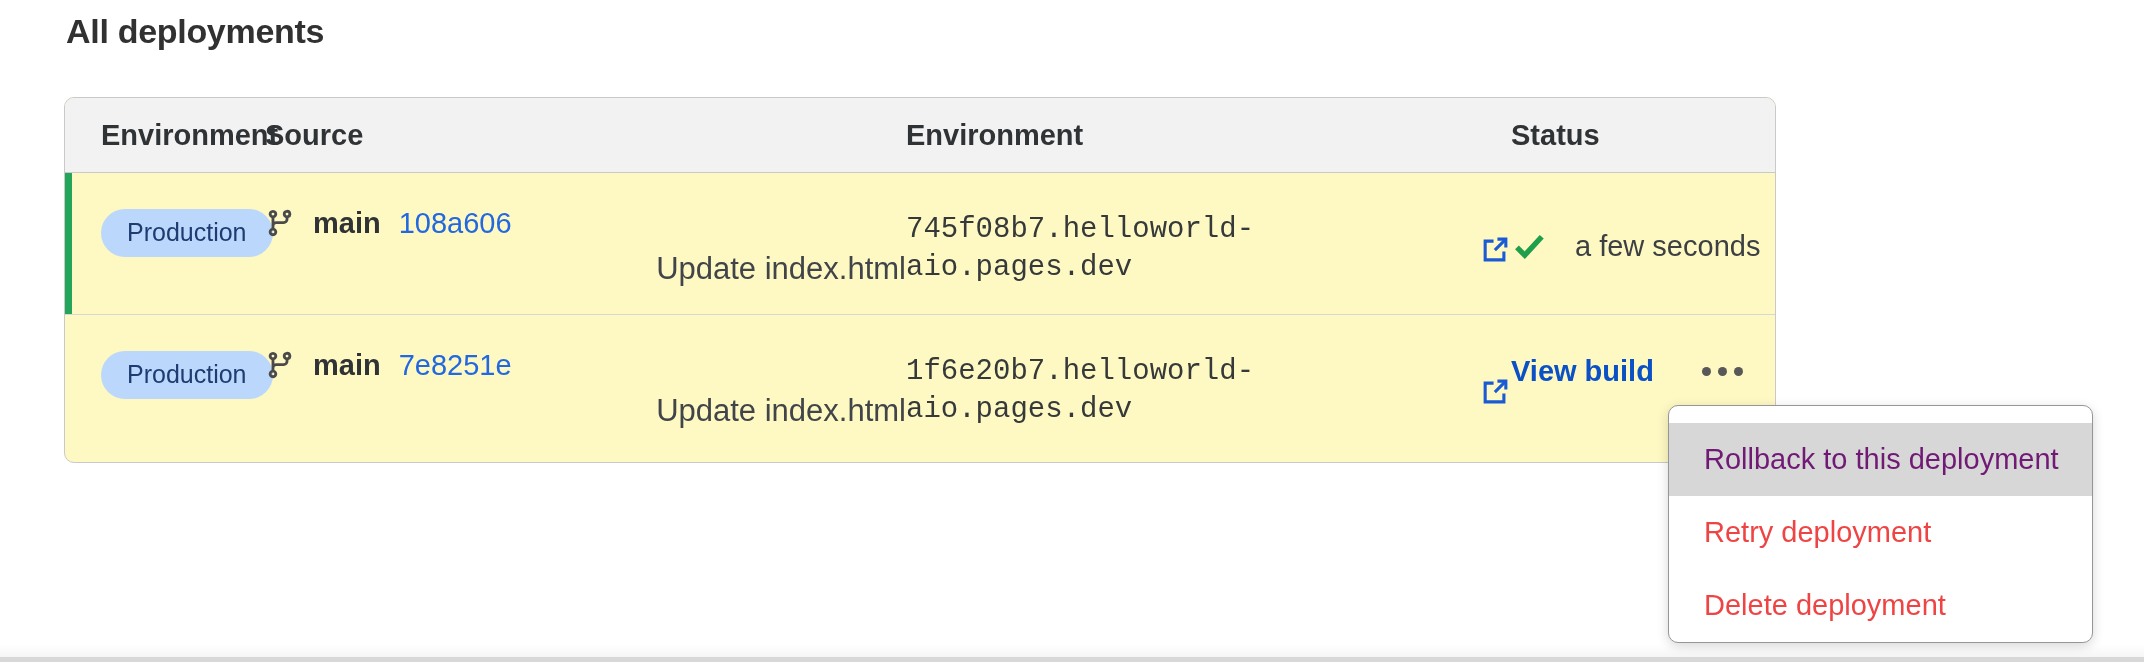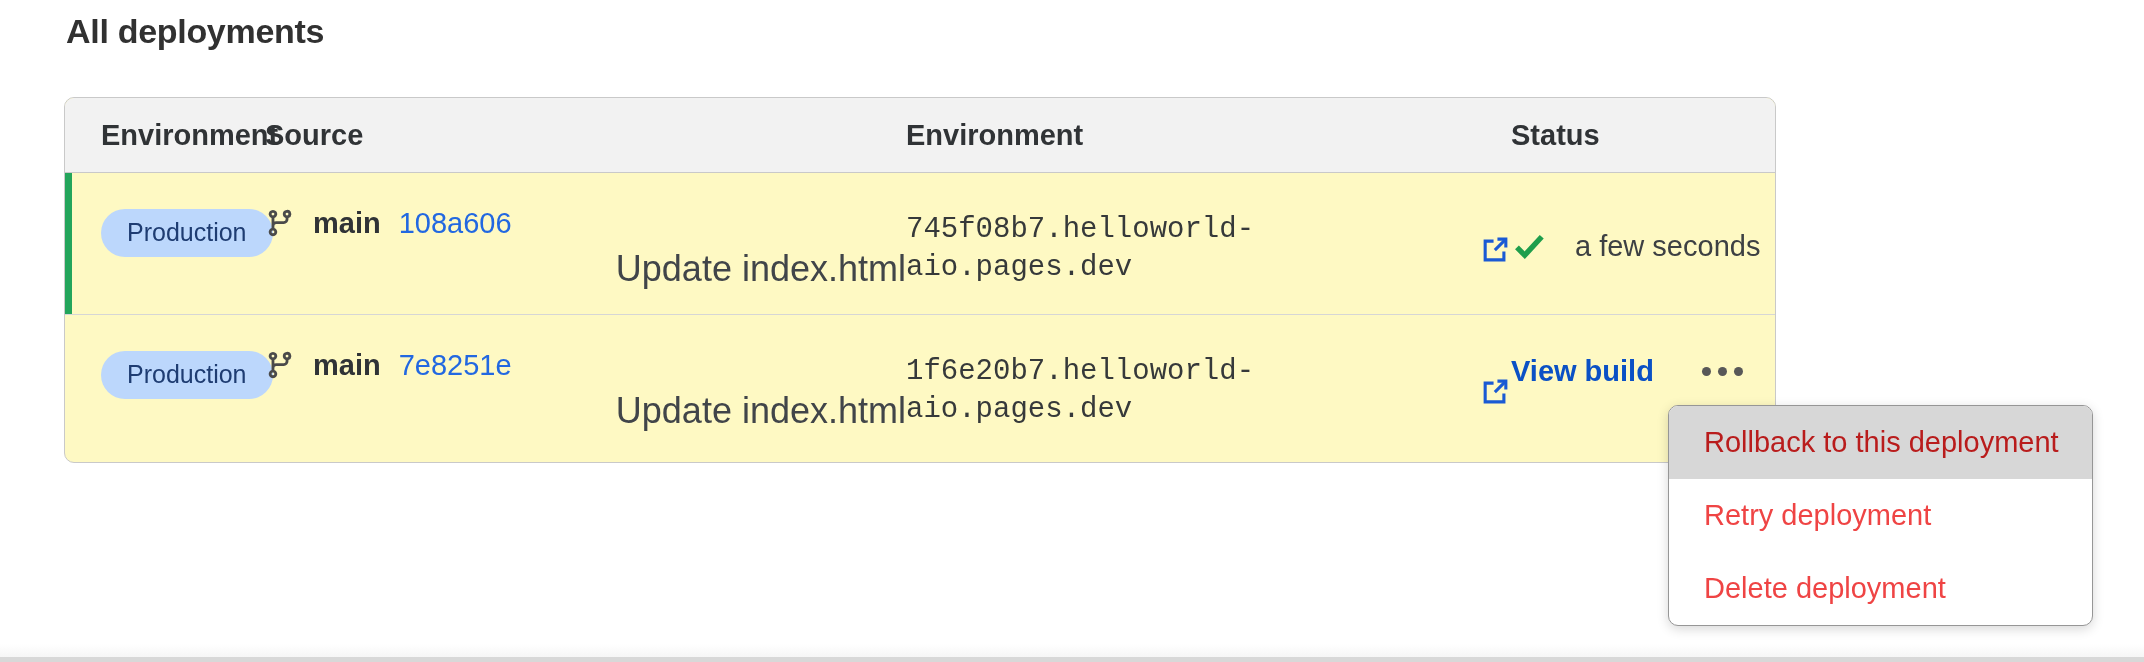--- a/index.html
+++ b/index.html
@@ -83,21 +83,21 @@
   .branch-icon svg { display: block; width: 30px; height: 30px; fill: #4a4a4a; }
   .branch-name { font-size: 29px; font-weight: 700; color: #303336; }
   .commit-link {
     font-size: 29px;
     color: #2268e1;
     text-decoration: none;
     cursor: pointer;
   }
   .commit-msg {
     margin-top: 8px;
-    font-size: 36px;
+    font-size: 31px;
     color: #414549;
     line-height: 36px;
   }
 
   .cell-deploy { padding-top: 38px; display: flex; align-items: center; gap: 16px; }
   .deploy-url { font-size: 29px; color: #36393a; line-height: 38px; font-family: Liberation Mono, monospace; }
   .ext-link-icon svg { display: block; width: 31px; height: 31px; stroke: #1a5ad4; fill: none; stroke-width: 2.4; }
 
   .cell-status {
     padding-top: 40px;
@@ -152,21 +152,22 @@
     display: flex;
     align-items: center;
     height: 73px;
     padding-left: 35px;
     font-size: 29px;
     color: #ef4444;
     cursor: pointer;
   }
   .menu-item.highlighted {
     background: #d7d7d7;
-    color: #b91c1c;
+    color: #701a75;
+    margin-top: 17px;
   }
 
   .bottom-divider {
     position: absolute;
     left: 0; right: 0; bottom: 0;
     height: 18px;
     background: linear-gradient(#ffffff, #f6f6f6);
     border-bottom: 5px solid #d8d8d8;
   }
 </style>

